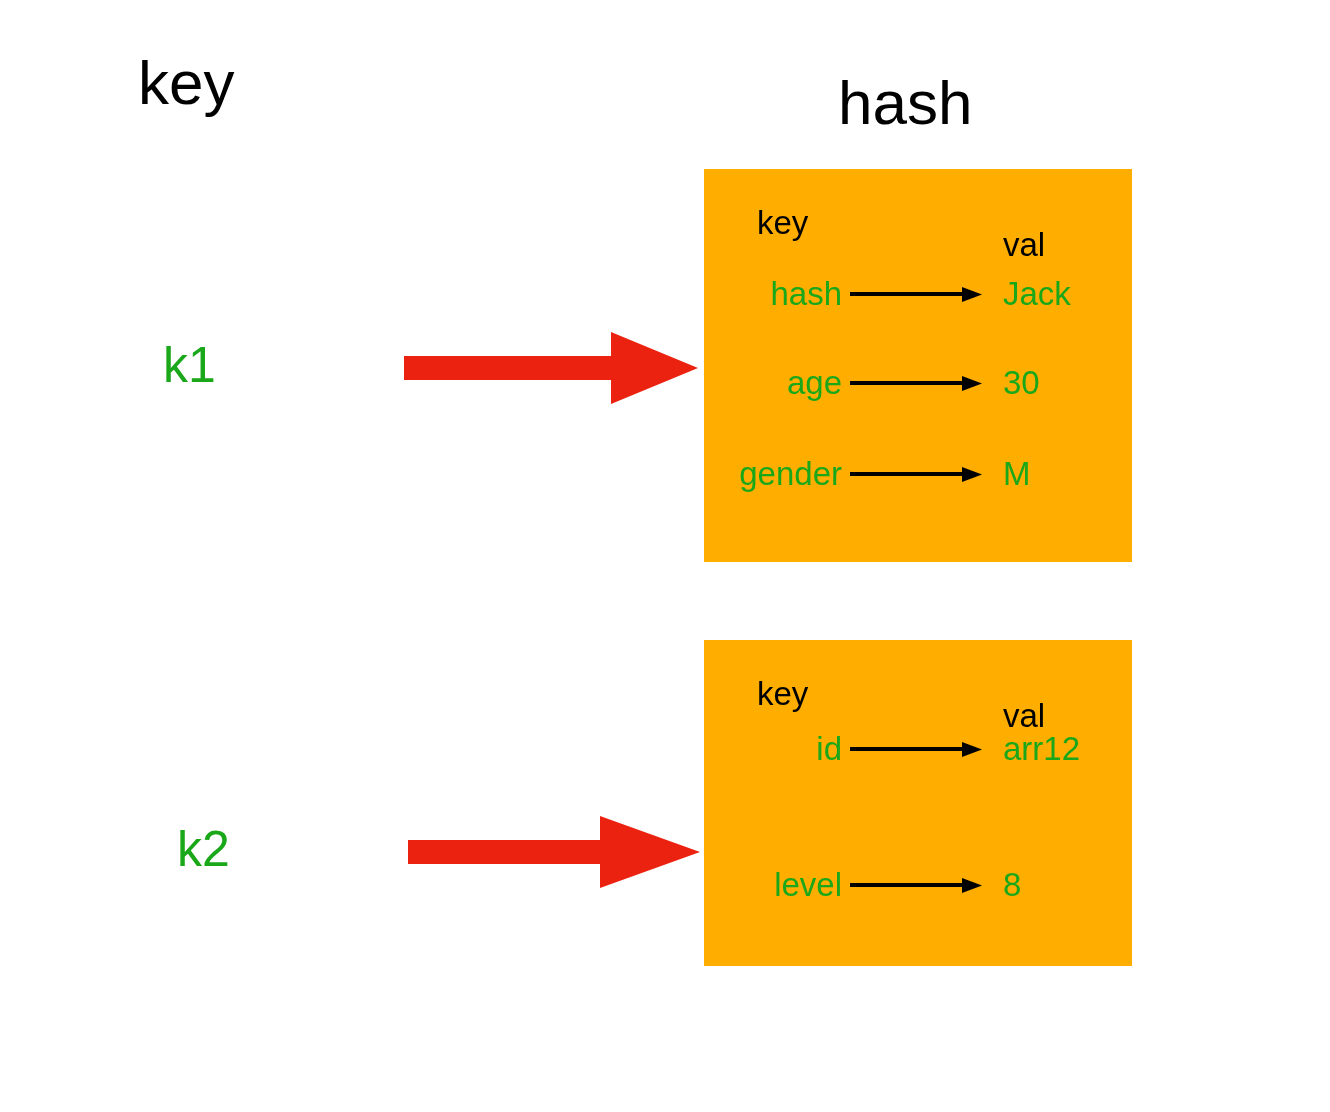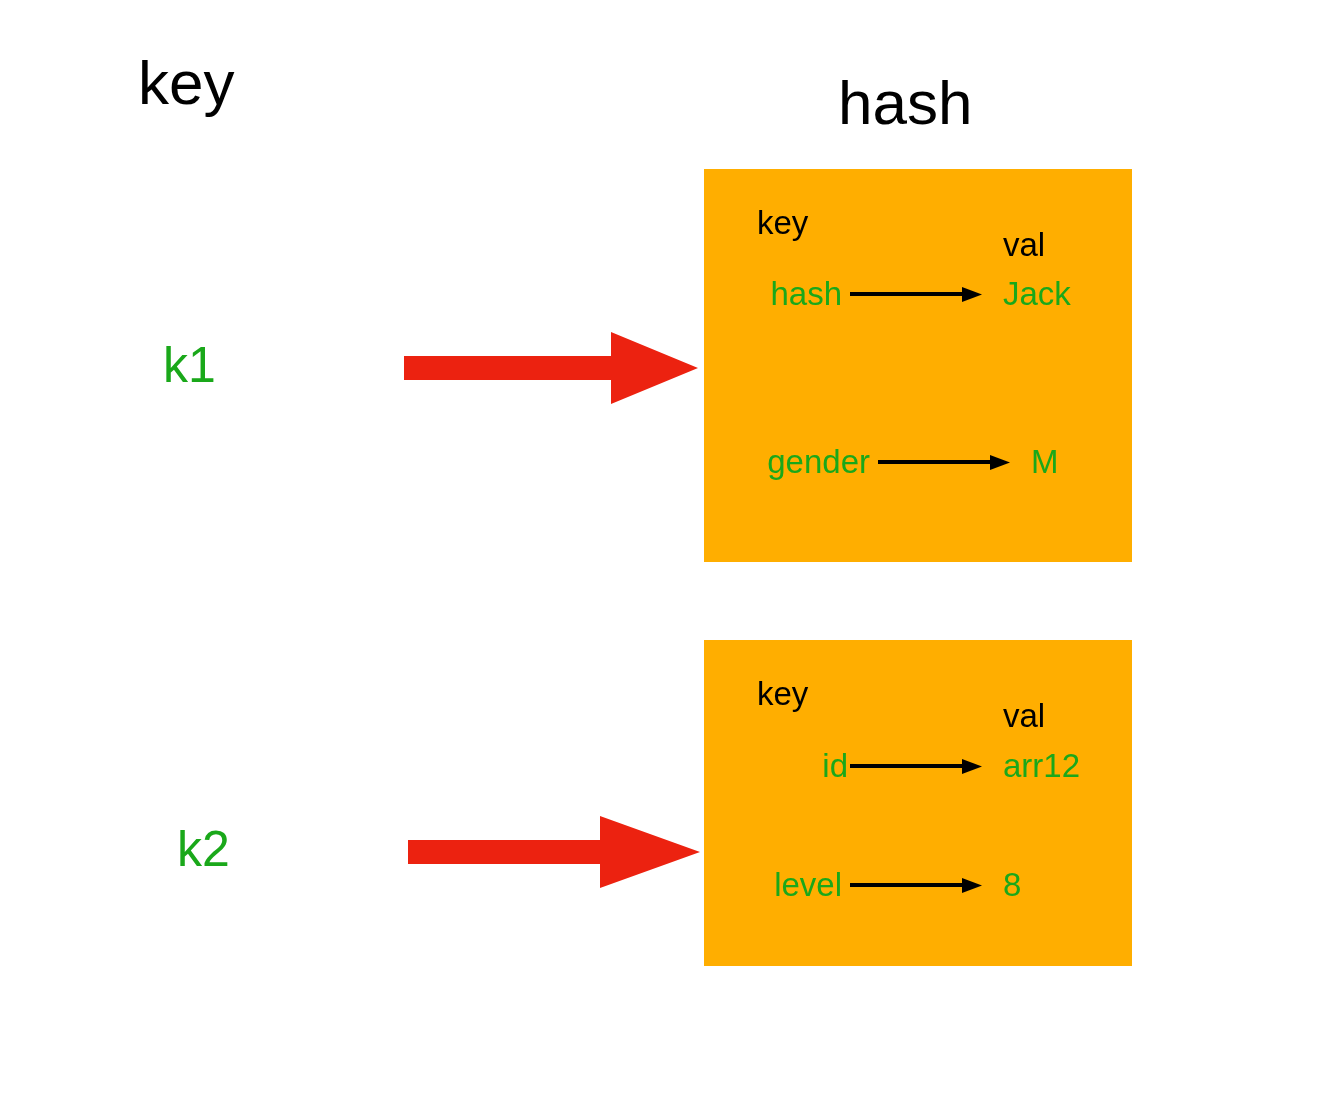--- a/index.html
+++ b/index.html
@@ -94,23 +94,23 @@
   .map-arrow {
     position: absolute;
     top: 13px;
     left: 146px;
     display: block;
   }
 
   
   #hash-box-1 .entry.e0 { top: 104px; }
   #hash-box-1 .entry.e1 { top: 193px; }
-  #hash-box-1 .entry.e2 { top: 272px; margin-left: 28px; }
+  #hash-box-1 .entry.e2 { top: 284px; }
   
-  #hash-box-2 .entry.e0 { top: 105px; padding-left: 6px; }
+  #hash-box-2 .entry.e0 { top: 88px; }
   #hash-box-2 .entry.e1 { top: 224px; }
 </style>
 </head>
 <body>
 
 <div id="canvas">
 
   <div class="col-title" id="title-key">key</div>
 
   <div class="col-title" id="title-hash">hash</div>
@@ -128,20 +128,28 @@
 
     <div class="entry e0">
       <span class="entry-key">hash</span>
       <svg class="map-arrow" width="134" height="18" viewBox="0 0 134 18">
         <path d="M 0 8 L 114 8" stroke="#000000" stroke-width="4" fill="none"></path>
         <path d="M 112 1 L 132 8.5 L 112 16 Z" fill="#000000"></path>
       </svg>
       <span class="entry-val">Jack</span>
     </div>
 
+    <div class="entry e1">
+      <span class="entry-key">age</span>
+      <svg class="map-arrow" width="134" height="18" viewBox="0 0 134 18">
+        <path d="M 0 8 L 114 8" stroke="#000000" stroke-width="4" fill="none"></path>
+        <path d="M 112 1 L 132 8.5 L 112 16 Z" fill="#000000"></path>
+      </svg>
+      <span class="entry-val">30</span>
+    </div>
 
     <div class="entry e2">
       <span class="entry-key">gender</span>
       <svg class="map-arrow" width="134" height="18" viewBox="0 0 134 18">
         <path d="M 0 8 L 114 8" stroke="#000000" stroke-width="4" fill="none"></path>
         <path d="M 112 1 L 132 8.5 L 112 16 Z" fill="#000000"></path>
       </svg>
       <span class="entry-val">M</span>
     </div>
 

